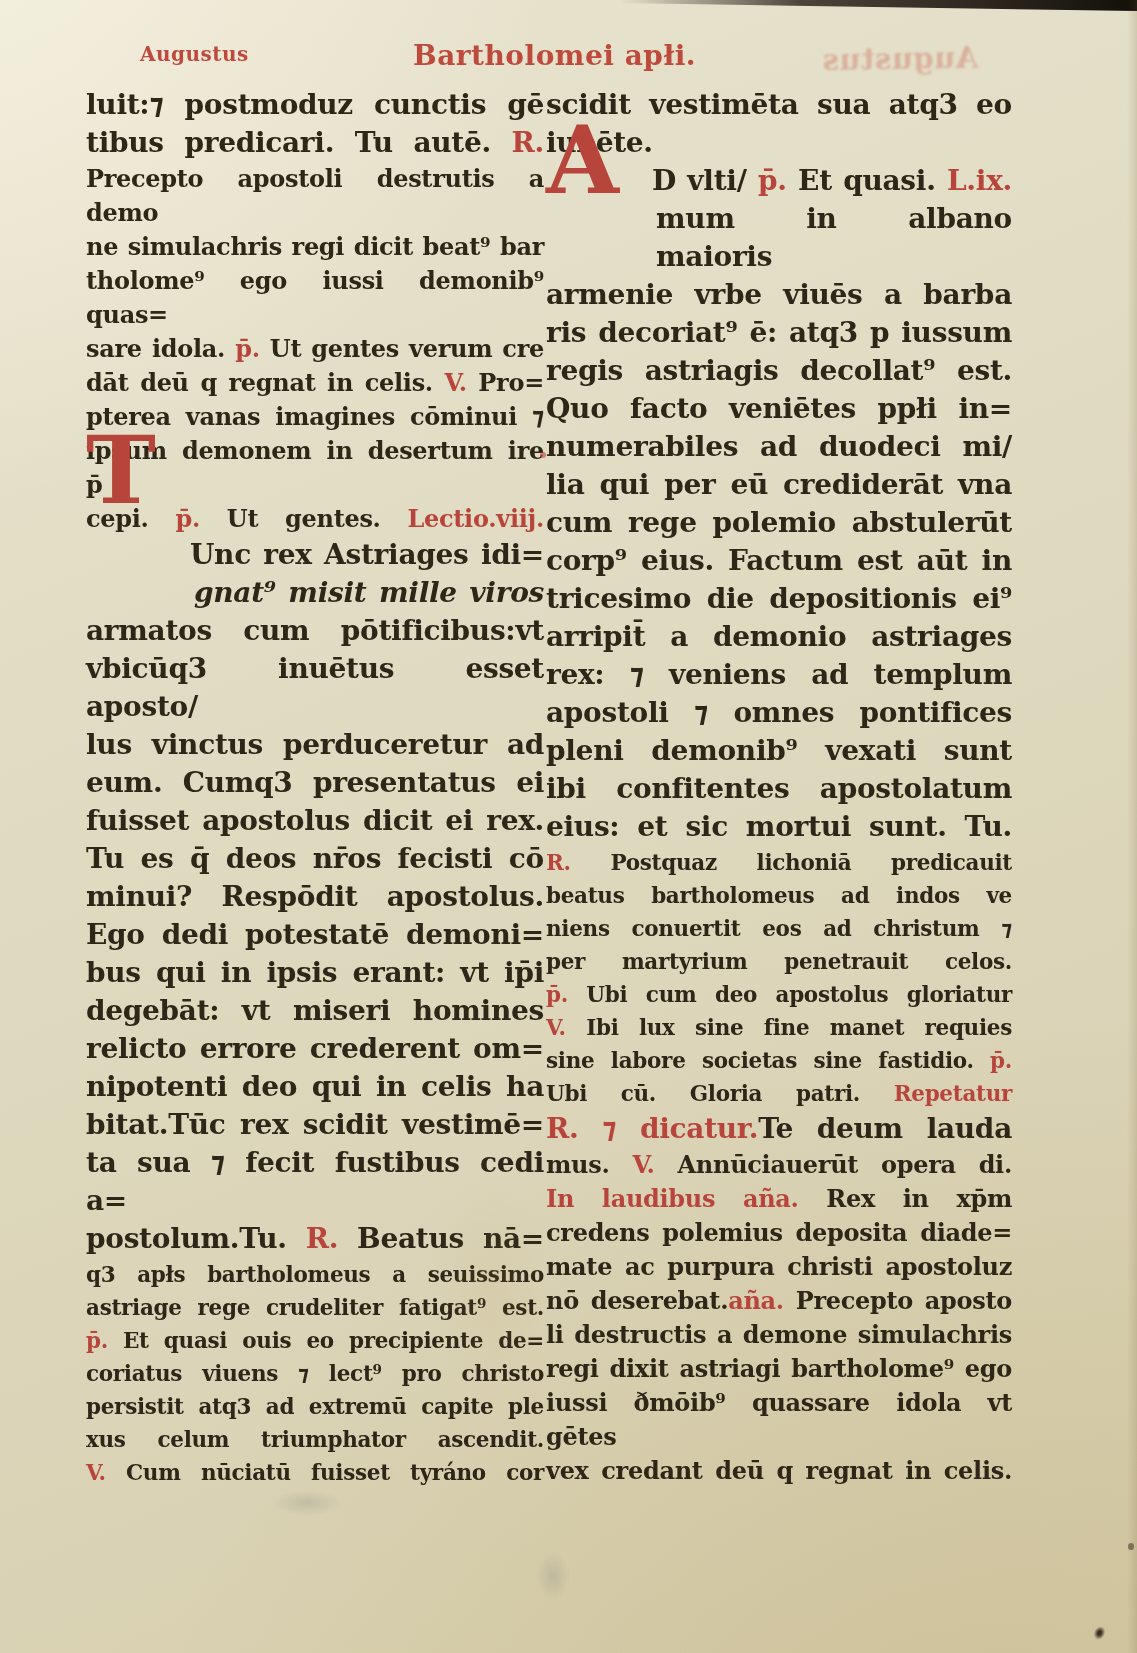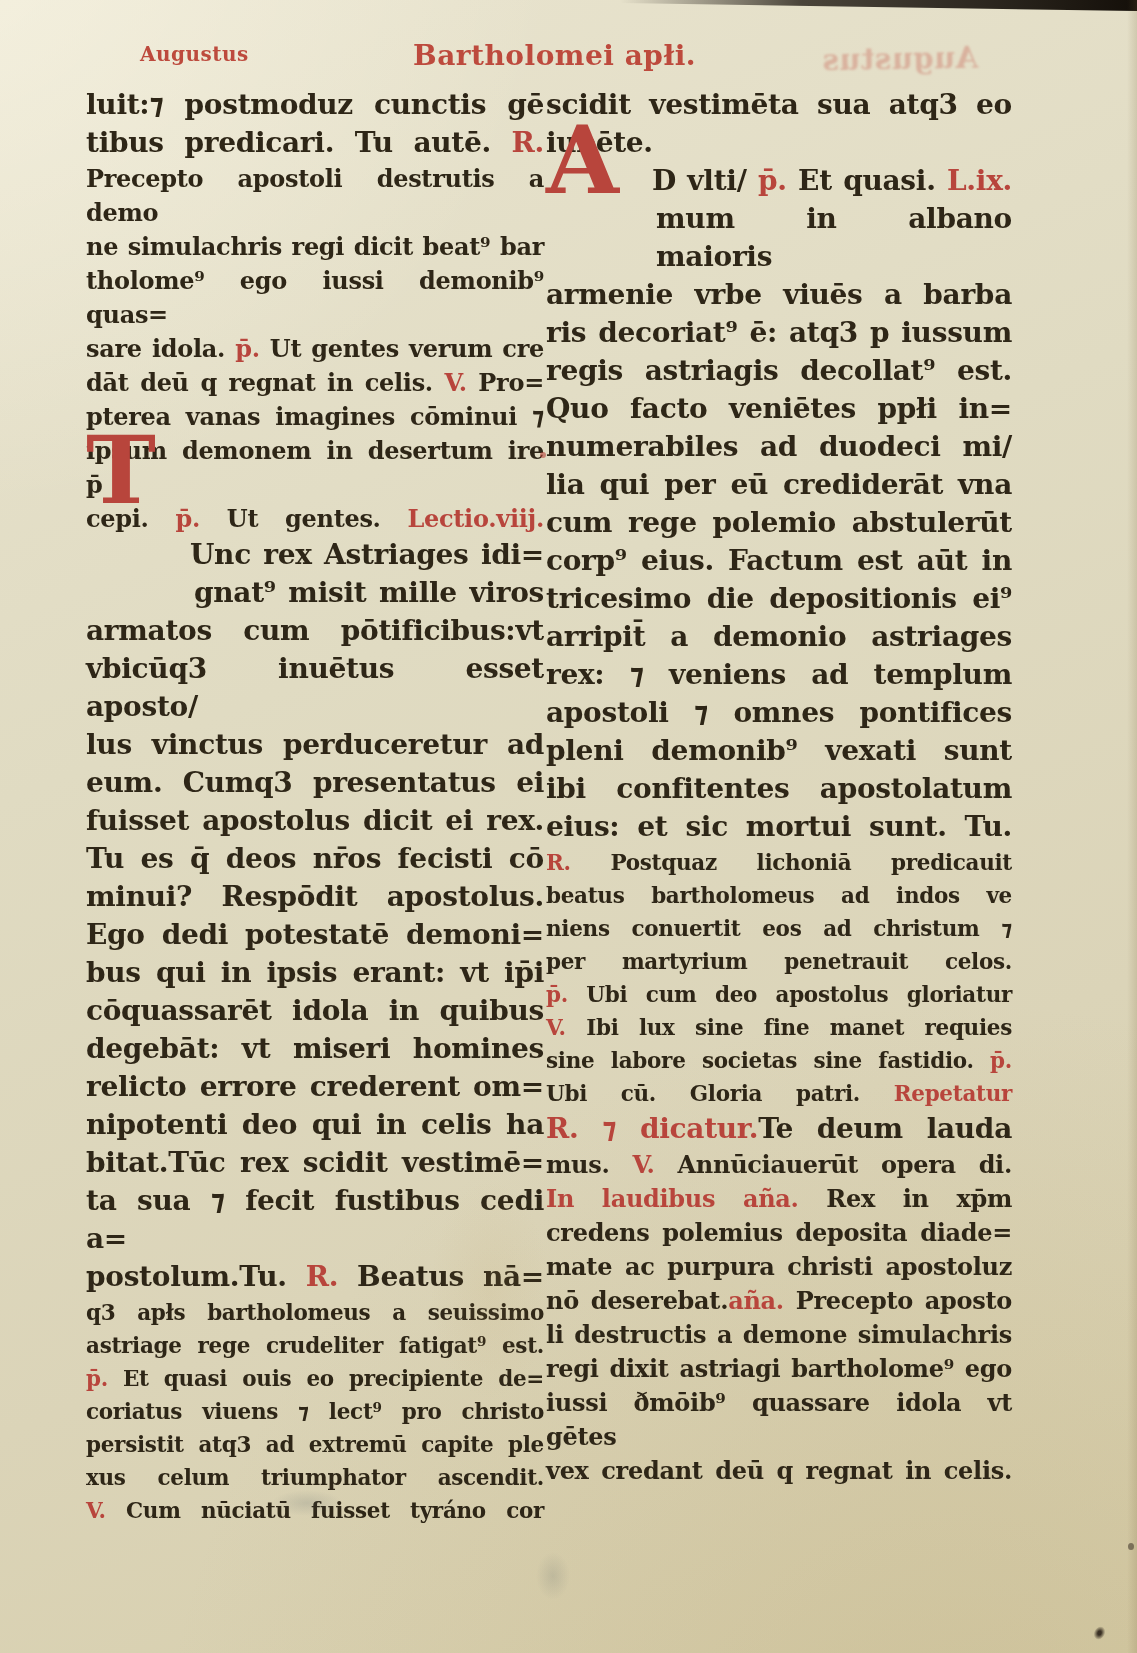--- a/index.html
+++ b/index.html
@@ -68,31 +68,30 @@
       <div class="line lg"><span>tibus predicari. Tu autē. </span><span class="rub">R.</span></div>
       <div class="line md"><span>Precepto apostoli destrutis a demo</span></div>
       <div class="line md"><span>ne simulachris regi dicit beat⁹ bar</span></div>
       <div class="line md"><span>tholome⁹ ego iussi demonib⁹ quas=</span></div>
       <div class="line md"><span>sare idola. </span><span class="rub">p̄.</span><span> Ut gentes verum cre</span></div>
       <div class="line md"><span>dāt deū q regnat in celis. </span><span class="rub">V.</span><span> Pro=</span></div>
       <div class="line md"><span>pterea vanas imagines cōminui ⁊</span></div>
       <div class="line md"><span>ipsum demonem in desertum ire p̄</span></div>
       <div class="line md"><span>cepi. </span><span class="rub">p̄.</span><span> Ut gentes. </span><span class="rub">Lectio.viij.</span></div>
       <div class="line lg" style="padding-left: 104px;"><span>Unc rex Astriages idi=</span></div>
-      <div class="line lg" style="padding-left: 108px;"><span>gnat⁹ misit mille viros</span></div>
+      <div class="line lg" style="padding-left: 108px; font-style: italic;"><span>gnat⁹ misit mille viros</span></div>
       <div class="line lg"><span>armatos cum pōtificibus:vt</span></div>
       <div class="line lg"><span>vbicūq3 inuētus esset aposto/</span></div>
       <div class="line lg"><span>lus vinctus perduceretur ad</span></div>
       <div class="line lg"><span>eum. Cumq3 presentatus ei</span></div>
       <div class="line lg"><span>fuisset apostolus dicit ei rex.</span></div>
       <div class="line lg"><span>Tu es q̄ deos nr̄os fecisti cō</span></div>
       <div class="line lg"><span>minui? Respōdit apostolus.</span></div>
       <div class="line lg"><span>Ego dedi potestatē demoni=</span></div>
       <div class="line lg"><span>bus qui in ipsis erant: vt ip̄i</span></div>
-      <div class="line lg"><span>cōquassarēt idola in quibus</span></div>
       <div class="line lg"><span>degebāt: vt miseri homines</span></div>
       <div class="line lg"><span>relicto errore crederent om=</span></div>
       <div class="line lg"><span>nipotenti deo qui in celis ha</span></div>
       <div class="line lg"><span>bitat.Tūc rex scidit vestimē=</span></div>
       <div class="line lg"><span>ta sua ⁊ fecit fustibus cedi a=</span></div>
       <div class="line lg"><span>postolum.Tu. </span><span class="rub">R.</span><span> Beatus nā=</span></div>
       <div class="line sm"><span>q3 apłs bartholomeus a seuissimo</span></div>
       <div class="line sm"><span>astriage rege crudeliter fatigat⁹ est.</span></div>
       <div class="line sm"><span class="rub">p̄.</span><span> Et quasi ouis eo precipiente de=</span></div>
       <div class="line sm"><span>coriatus viuens ⁊ lect⁹ pro christo</span></div>

